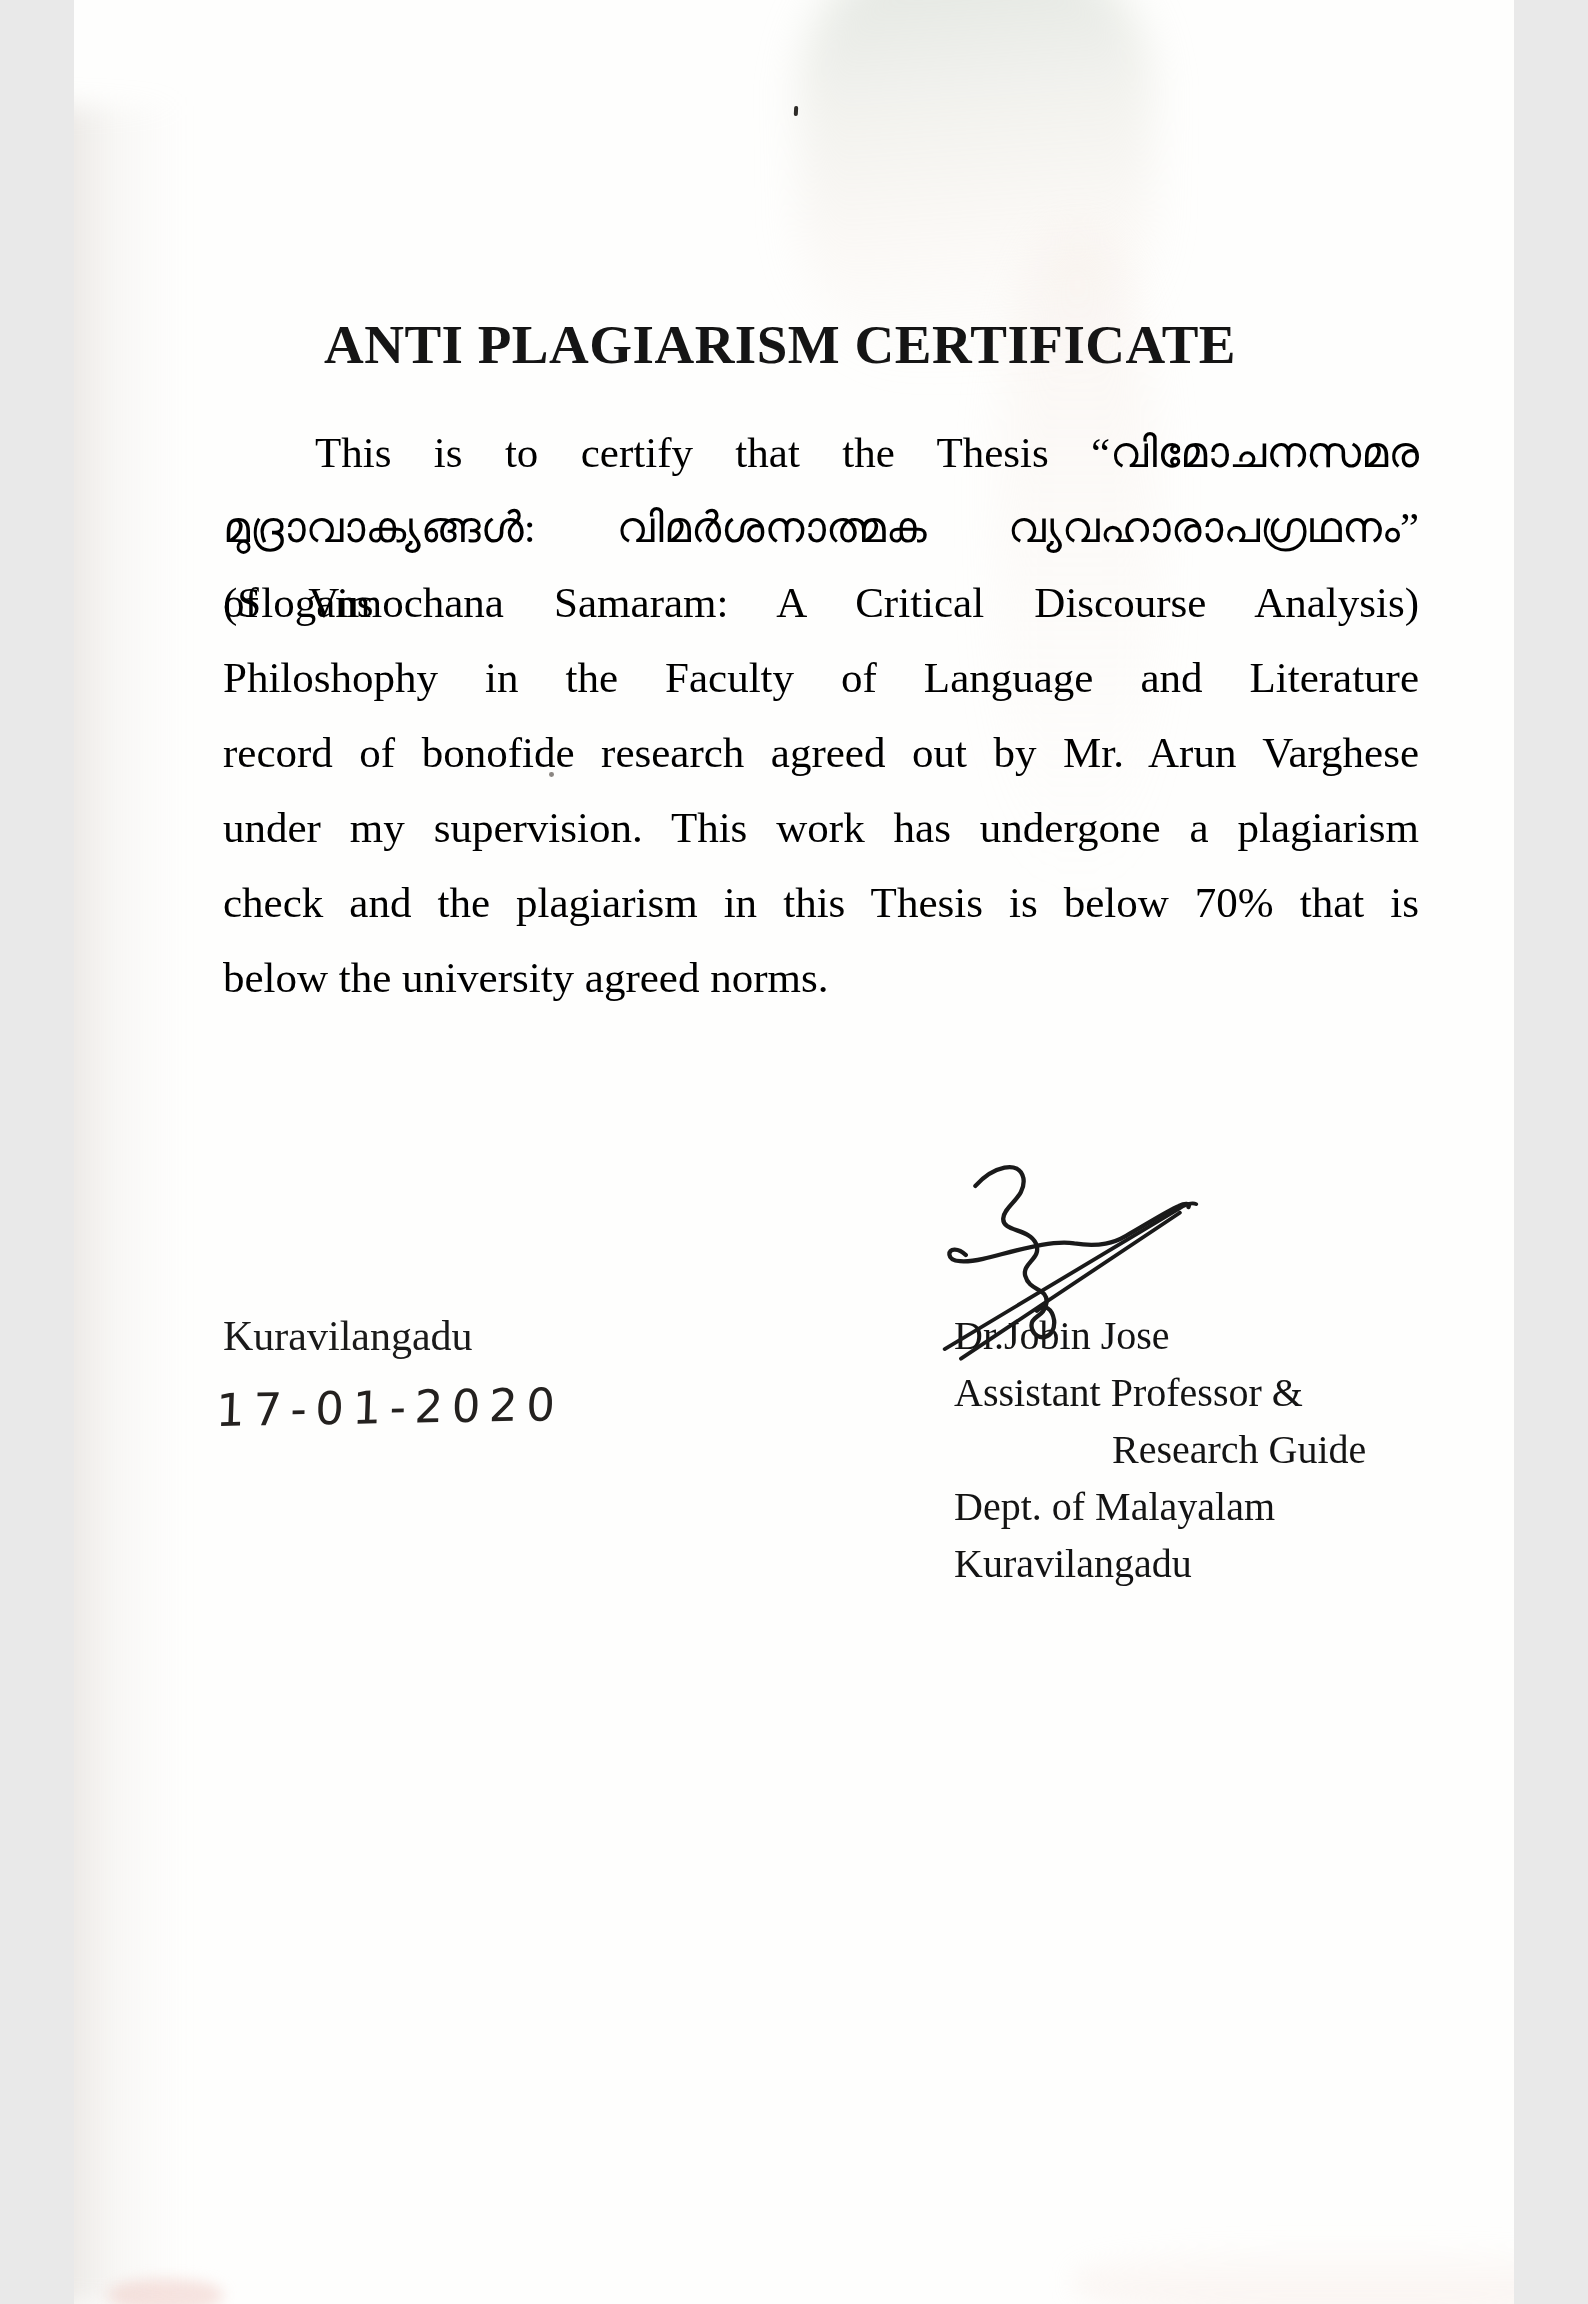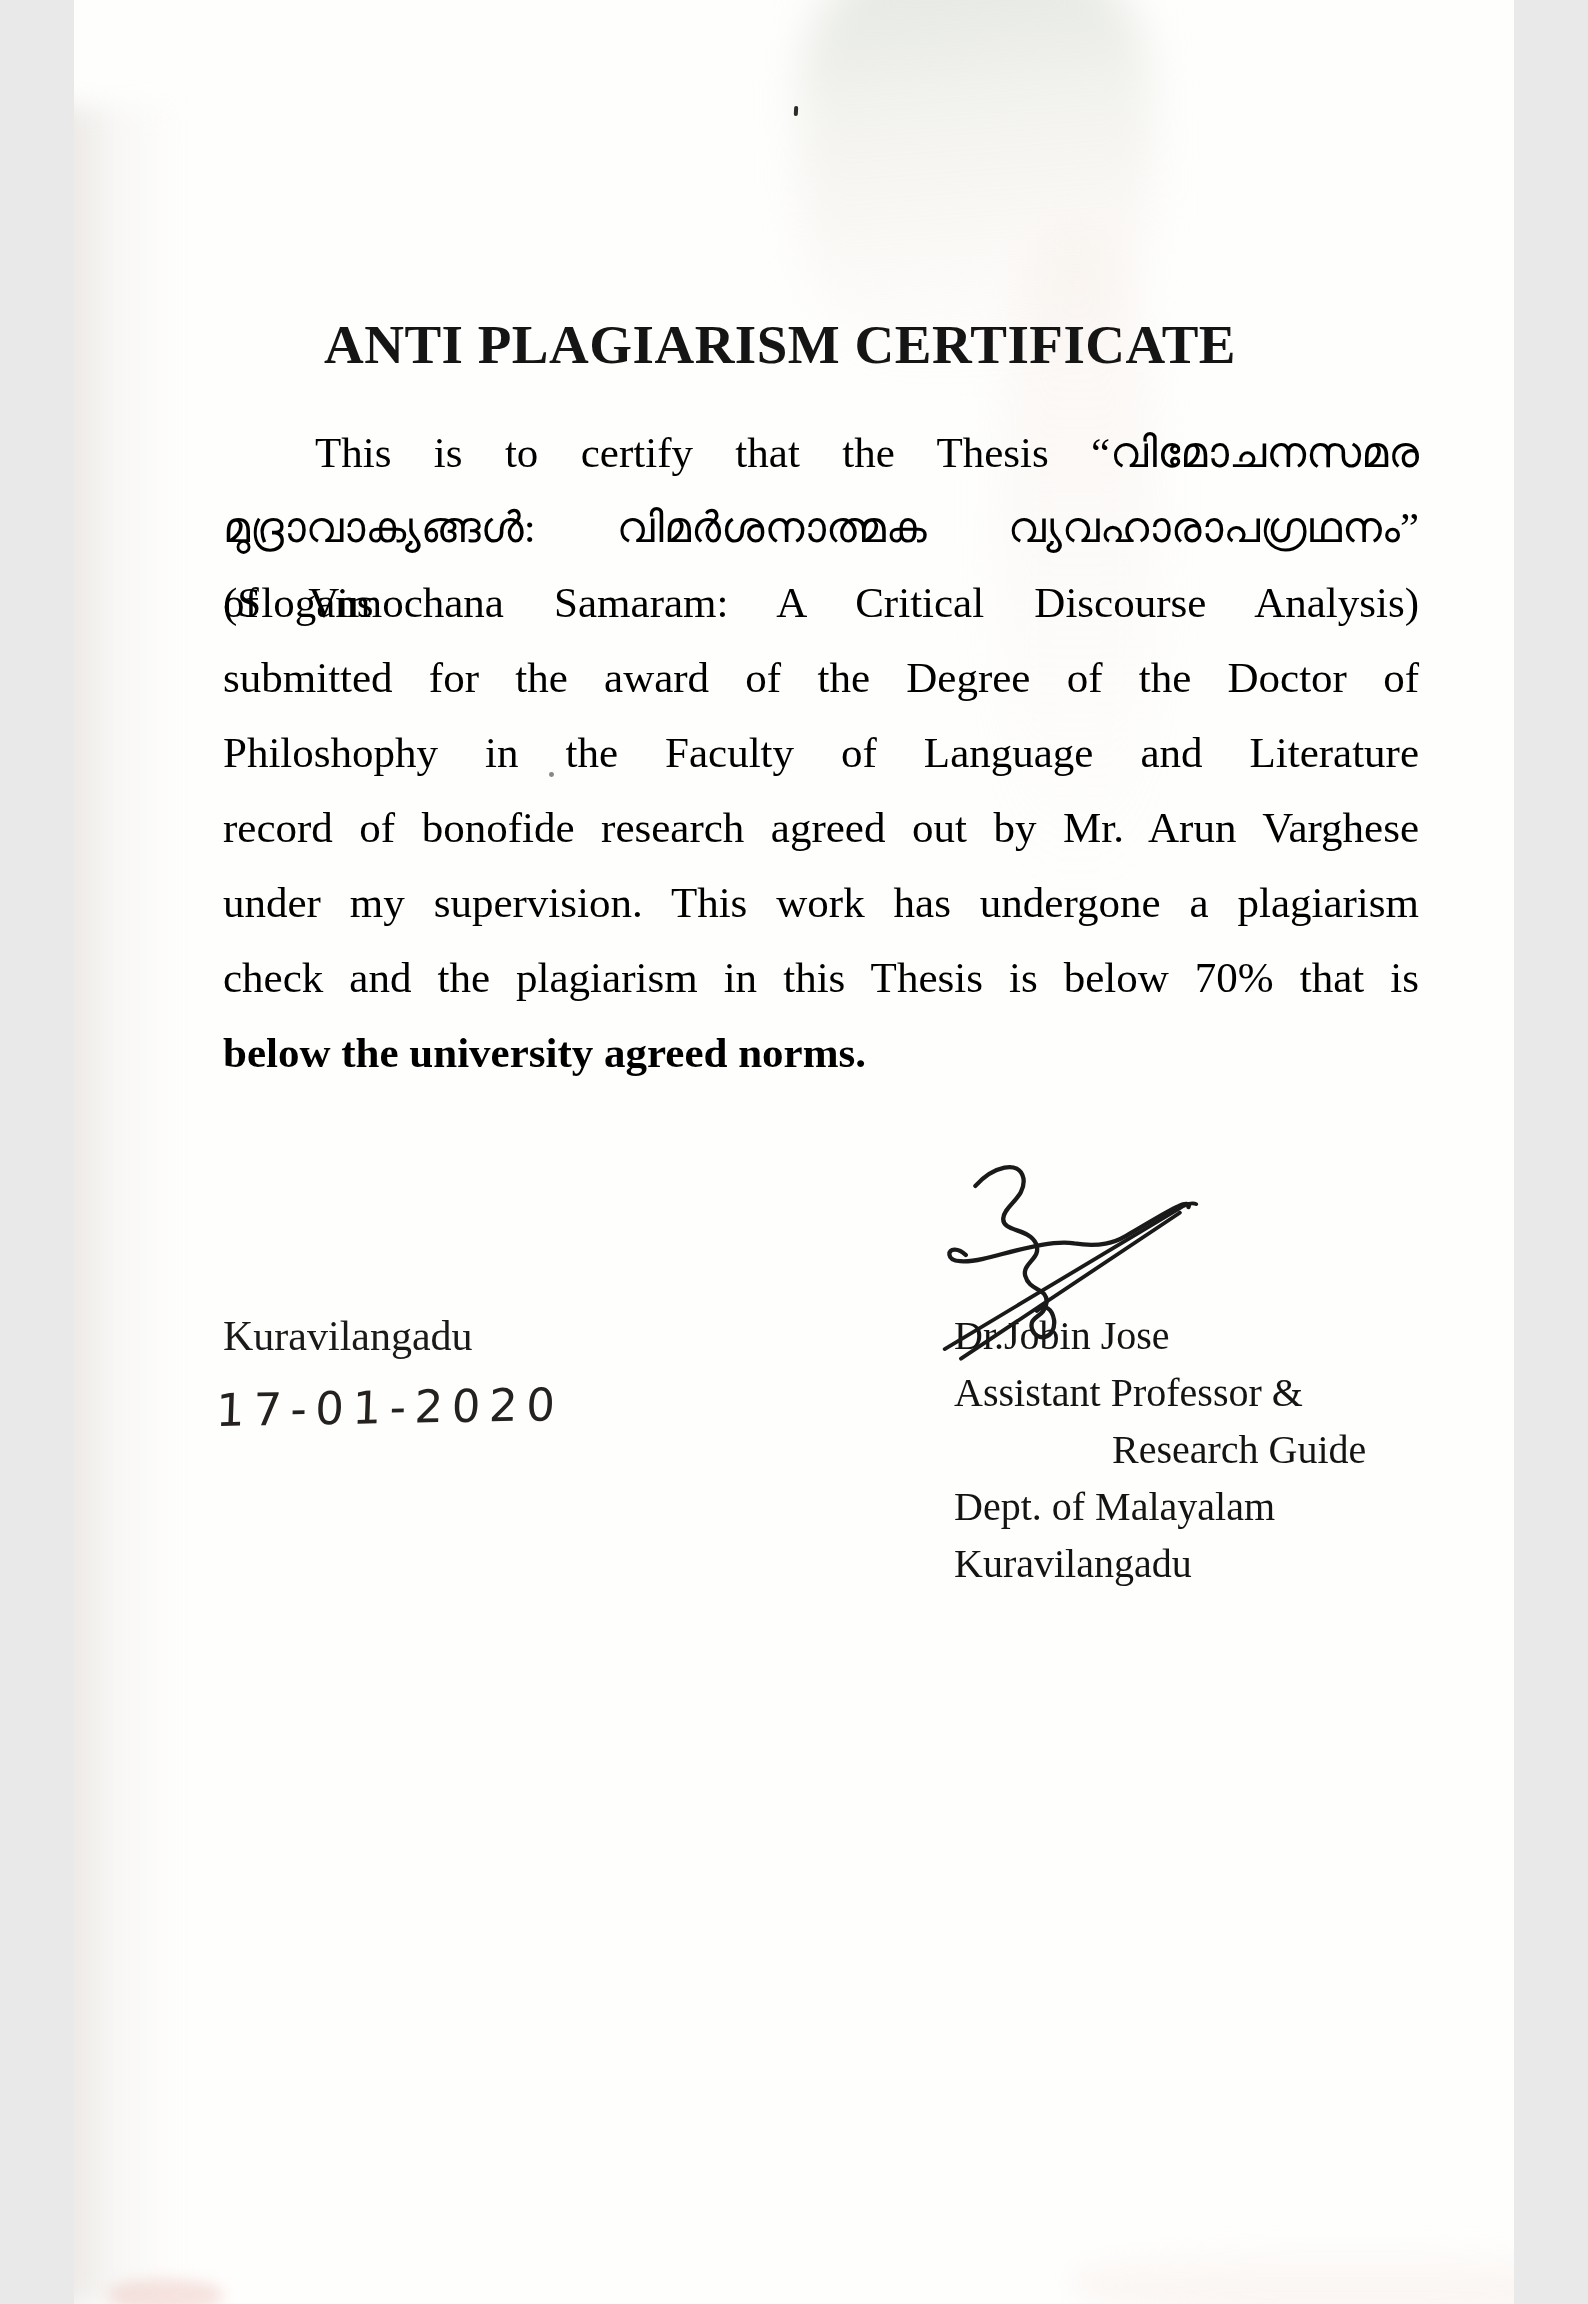--- a/index.html
+++ b/index.html
@@ -79,21 +79,21 @@
     line-height: 75px;
     color: #000000;
   }
   .body-line {
     height: 75px;
     text-align: justify;
     text-align-last: justify;
     white-space: normal;
   }
   .body-line.first { text-indent: 92px; }
-  .body-line.last { text-align: left; text-align-last: left; font-weight: bold; }
+  .body-line.last { text-align: left; text-align-last: left; }
 
   .place-left {
     position: absolute; left: 149px; top: 1312px;
     font-size: 42px; line-height: 48px; color: #1a1a1a;
   }
   .date-hand {
     position: absolute; left: 142px; top: 1381px;
     font-family: "DejaVu Sans", sans-serif;
     font-size: 45px; line-height: 54px;
     letter-spacing: 8.6px;
@@ -129,21 +129,20 @@
   <div class="artifact vline-c"></div>
   <div class="artifact smudge-bottom-left"></div>
   <div class="artifact smudge-bottom-right"></div>
 
   <h1 class="title">ANTI PLAGIARISM CERTIFICATE</h1>
 
   <div class="body-text">
     <div class="body-line first">This is to certify that the Thesis “വിമോചനസമര</div>
     <div class="body-line">മുദ്രാവാക്യങ്ങൾ: വിമർശനാത്മക വ്യവഹാരാപഗ്രഥനം” (Slogans</div>
     <div class="body-line">of Vimochana Samaram: A Critical Discourse Analysis)</div>
-    <div class="body-line">submitted for the award of the Degree of the Doctor of</div>
     <div class="body-line">Philoshophy in the Faculty of Language and Literature</div>
     <div class="body-line">record of bonofide research agreed out by Mr. Arun Varghese</div>
     <div class="body-line">under my supervision. This work has undergone a plagiarism</div>
     <div class="body-line">check and the plagiarism in this Thesis is below 70% that is</div>
     <div class="body-line last">below the university agreed norms.</div>
   </div>
 
   <div class="place-left">Kuravilangadu</div>
   <div class="date-hand">17-01-2020</div>
 

